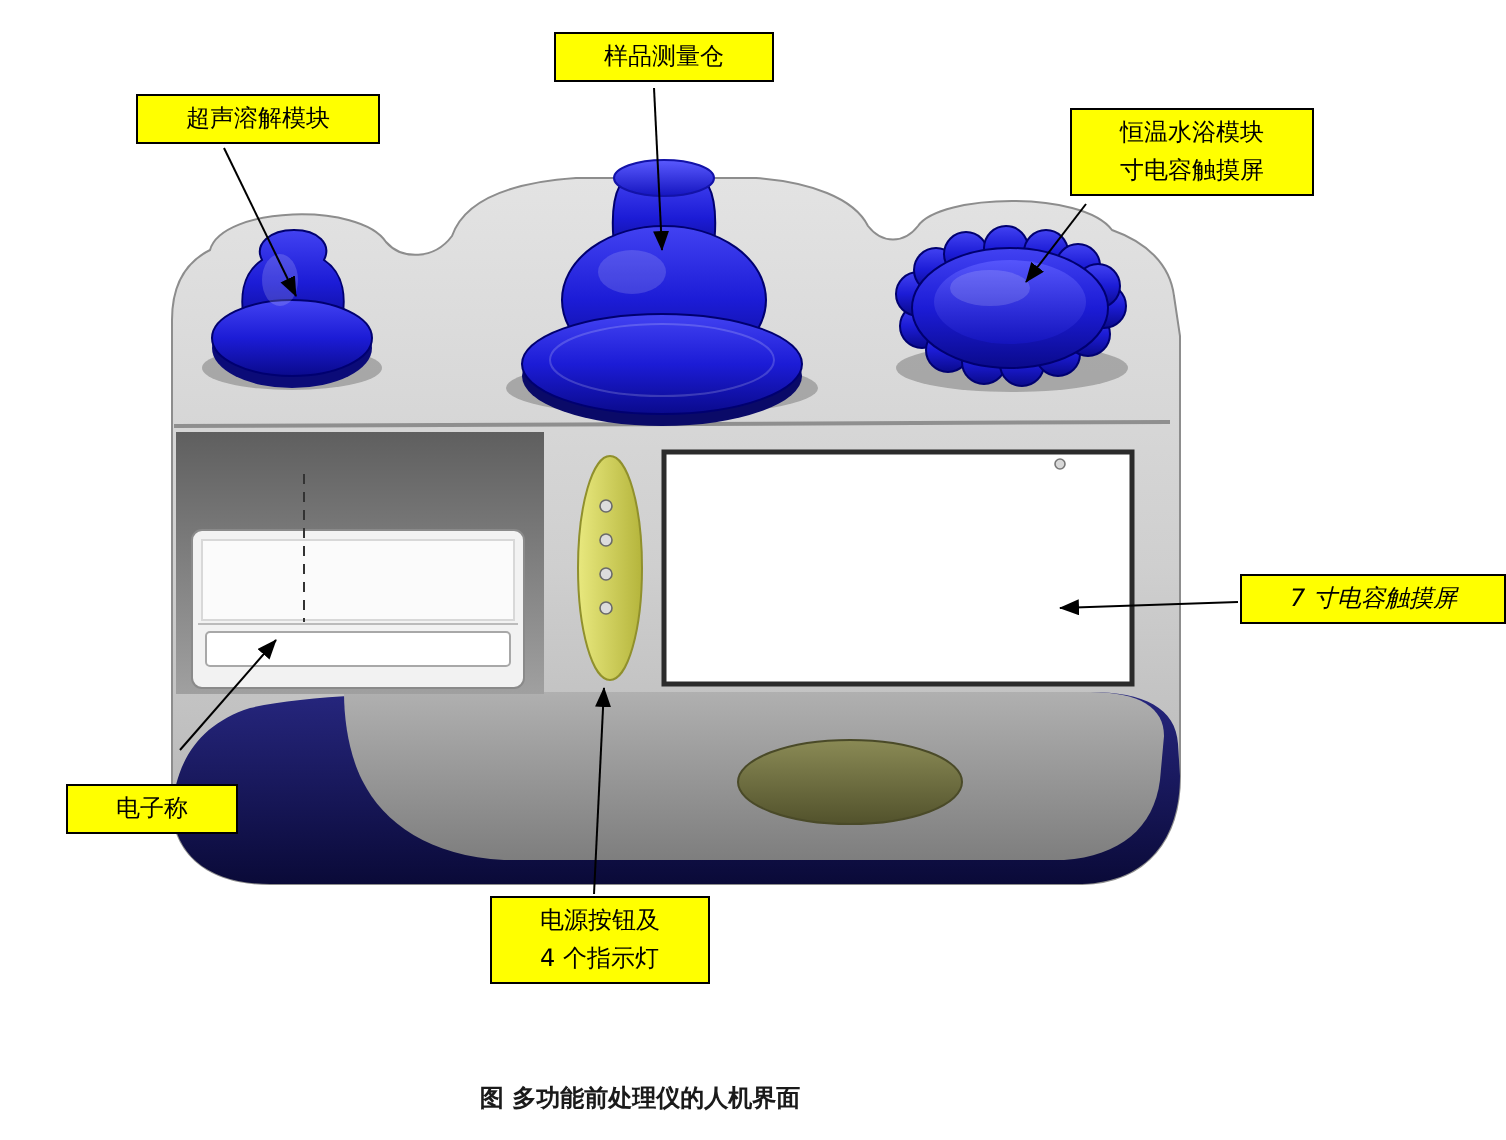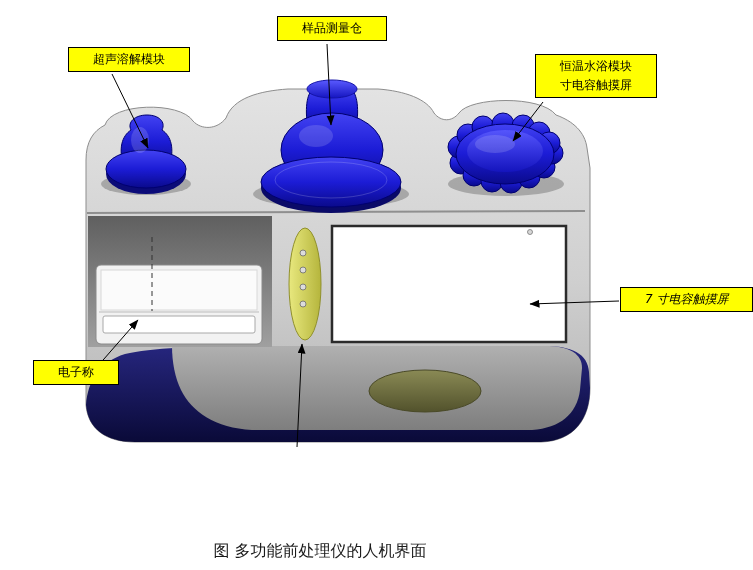--- a/index.html
+++ b/index.html
@@ -17,25 +17,25 @@
     background: var(--callout-bg, #ffff00);
     border: 1px solid #000;
     padding: 2px 24px;
     font-size: 12px; line-height: 19px; color: #000;
     white-space: nowrap;
   }
   .c-ultra  { left: 68px;  top: 47px;  }
   .c-sample { left: 277px; top: 16px;  }
   .c-bath   { left: 523px; top: 54px; margin-left: 12px;  }
   .c-screen { left: 620px; top: 287px; font-style: italic; }
-  .c-scale  { left: 33px;  top: 360px; text-align: center; }
+  .c-scale  { left: 33px;  top: 392px; text-align: center; }
   .c-power  { left: 245px; top: 448px; }
   .caption {
     position: absolute; left: 0; top: 541px; width: 640px;
-    text-align: center; font-size: 16px; font-weight: normal; color: #1a1a1a;
+    text-align: center; font-size: 12px; font-weight: bold; color: #1a1a1a;
   }
 </style>
 </head>
 <body>
 
 <div class="stage">
 
   <svg class="layer" width="753" height="570" viewBox="0 0 753 570" aria-hidden="true">
     <defs>
       <linearGradient id="bodyG" x1="0" y1="0" x2="0" y2="1">
@@ -201,15 +201,19 @@
 
   <div class="callout c-bath">
     <div>恒温水浴模块</div>
     <div>寸电容触摸屏</div>
   </div>
 
   <div class="callout c-screen">7 寸电容触摸屏</div>
 
   <div class="callout c-scale">电子称</div>
 
+  <div class="callout c-power">
+    <div>电源按钮及</div>
+    <div>4 个指示灯</div>
+  </div>
 
   <div class="caption">图  多功能前处理仪的人机界面</div>
 </div>
 
 </body></html>

